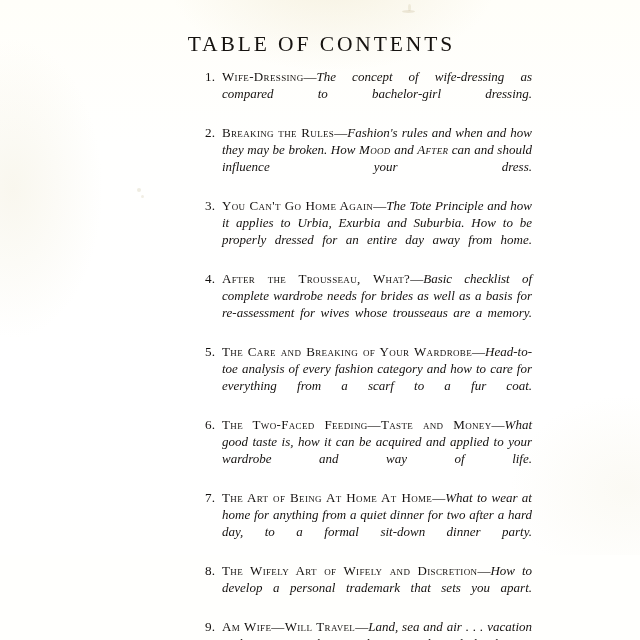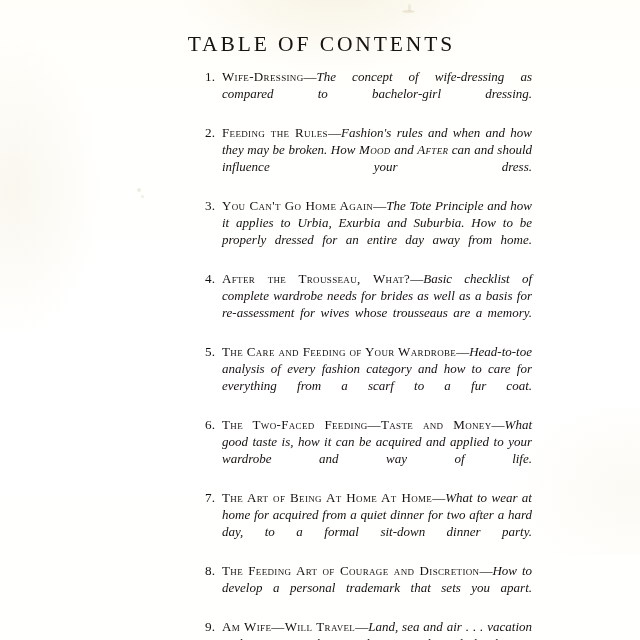--- a/index.html
+++ b/index.html
@@ -122,45 +122,45 @@
 
   <h1 id="toc-title">TABLE OF CONTENTS</h1>
 
   <ol id="toc-list">
       <li class="entry">
         <span class="entry-num">1.</span>
         <span class="entry-text"><span class="chap">Wife-Dressing</span><span class="dash">—</span><span>The concept of wife-dressing as compared to bachelor-girl dressing.</span></span>
       </li>
       <li class="entry">
         <span class="entry-num">2.</span>
-        <span class="entry-text"><span class="chap">Feeding the Rules</span><span class="dash">—</span><span><span>Fashion's rules and when and how they may be broken. How </span><span class="sc">Mood</span><span> and </span><span class="sc">After</span><span> can and should influence your dress.</span></span></span>
+        <span class="entry-text"><span class="chap">Breaking the Rules</span><span class="dash">—</span><span><span>Fashion's rules and when and how they may be broken. How </span><span class="sc">Mood</span><span> and </span><span class="sc">After</span><span> can and should influence your dress.</span></span></span>
       </li>
       <li class="entry">
         <span class="entry-num">3.</span>
         <span class="entry-text"><span class="chap">You Can't Go Home Again</span><span class="dash">—</span><span>The Tote Principle and how it applies to Urbia, Exurbia and Suburbia. How to be properly dressed for an entire day away from home.</span></span>
       </li>
       <li class="entry">
         <span class="entry-num">4.</span>
         <span class="entry-text"><span class="chap">After the Trousseau, What?</span><span class="dash">—</span><span>Basic checklist of complete wardrobe needs for brides as well as a basis for re-assessment for wives whose trousseaus are a memory.</span></span>
       </li>
       <li class="entry">
         <span class="entry-num">5.</span>
-        <span class="entry-text"><span class="chap">The Care and Feeding of Your Wardrobe</span><span class="dash">—</span><span>Head-to-toe analysis of every fashion category and how to care for everything from a scarf to a fur coat.</span></span>
+        <span class="entry-text"><span class="chap">The Care and Breaking of Your Wardrobe</span><span class="dash">—</span><span>Head-to-toe analysis of every fashion category and how to care for everything from a scarf to a fur coat.</span></span>
       </li>
       <li class="entry">
         <span class="entry-num">6.</span>
         <span class="entry-text"><span class="chap">The Two-Faced Feeding—Taste and Money</span><span class="dash">—</span><span>What good taste is, how it can be acquired and applied to your wardrobe and way of life.</span></span>
       </li>
       <li class="entry">
         <span class="entry-num">7.</span>
-        <span class="entry-text"><span class="chap">The Art of Being At Home At Home</span><span class="dash">—</span><span>What to wear at home for acquired from a quiet dinner for two after a hard day, to a formal sit-down dinner party.</span></span>
+        <span class="entry-text"><span class="chap">The Art of Being At Home At Home</span><span class="dash">—</span><span>What to wear at home for anything from a quiet dinner for two after a hard day, to a formal sit-down dinner party.</span></span>
       </li>
       <li class="entry">
         <span class="entry-num">8.</span>
-        <span class="entry-text"><span class="chap">The Feeding Art of Courage and Discretion</span><span class="dash">—</span><span>How to develop a personal trademark that sets you apart.</span></span>
+        <span class="entry-text"><span class="chap">The Wifely Art of Wifely and Discretion</span><span class="dash">—</span><span>How to develop a personal trademark that sets you apart.</span></span>
       </li>
       <li class="entry">
         <span class="entry-num">9.</span>
         <span class="entry-text"><span class="chap">Am Wife—Will Travel</span><span class="dash">—</span><span>Land, sea and air . . . vacation or business trip, how to plan a travel wardrobe, how to pack. Dress hints for leading travel centers.</span></span>
       </li>
     </ol>
 
 </div>
 
 </body></html>

